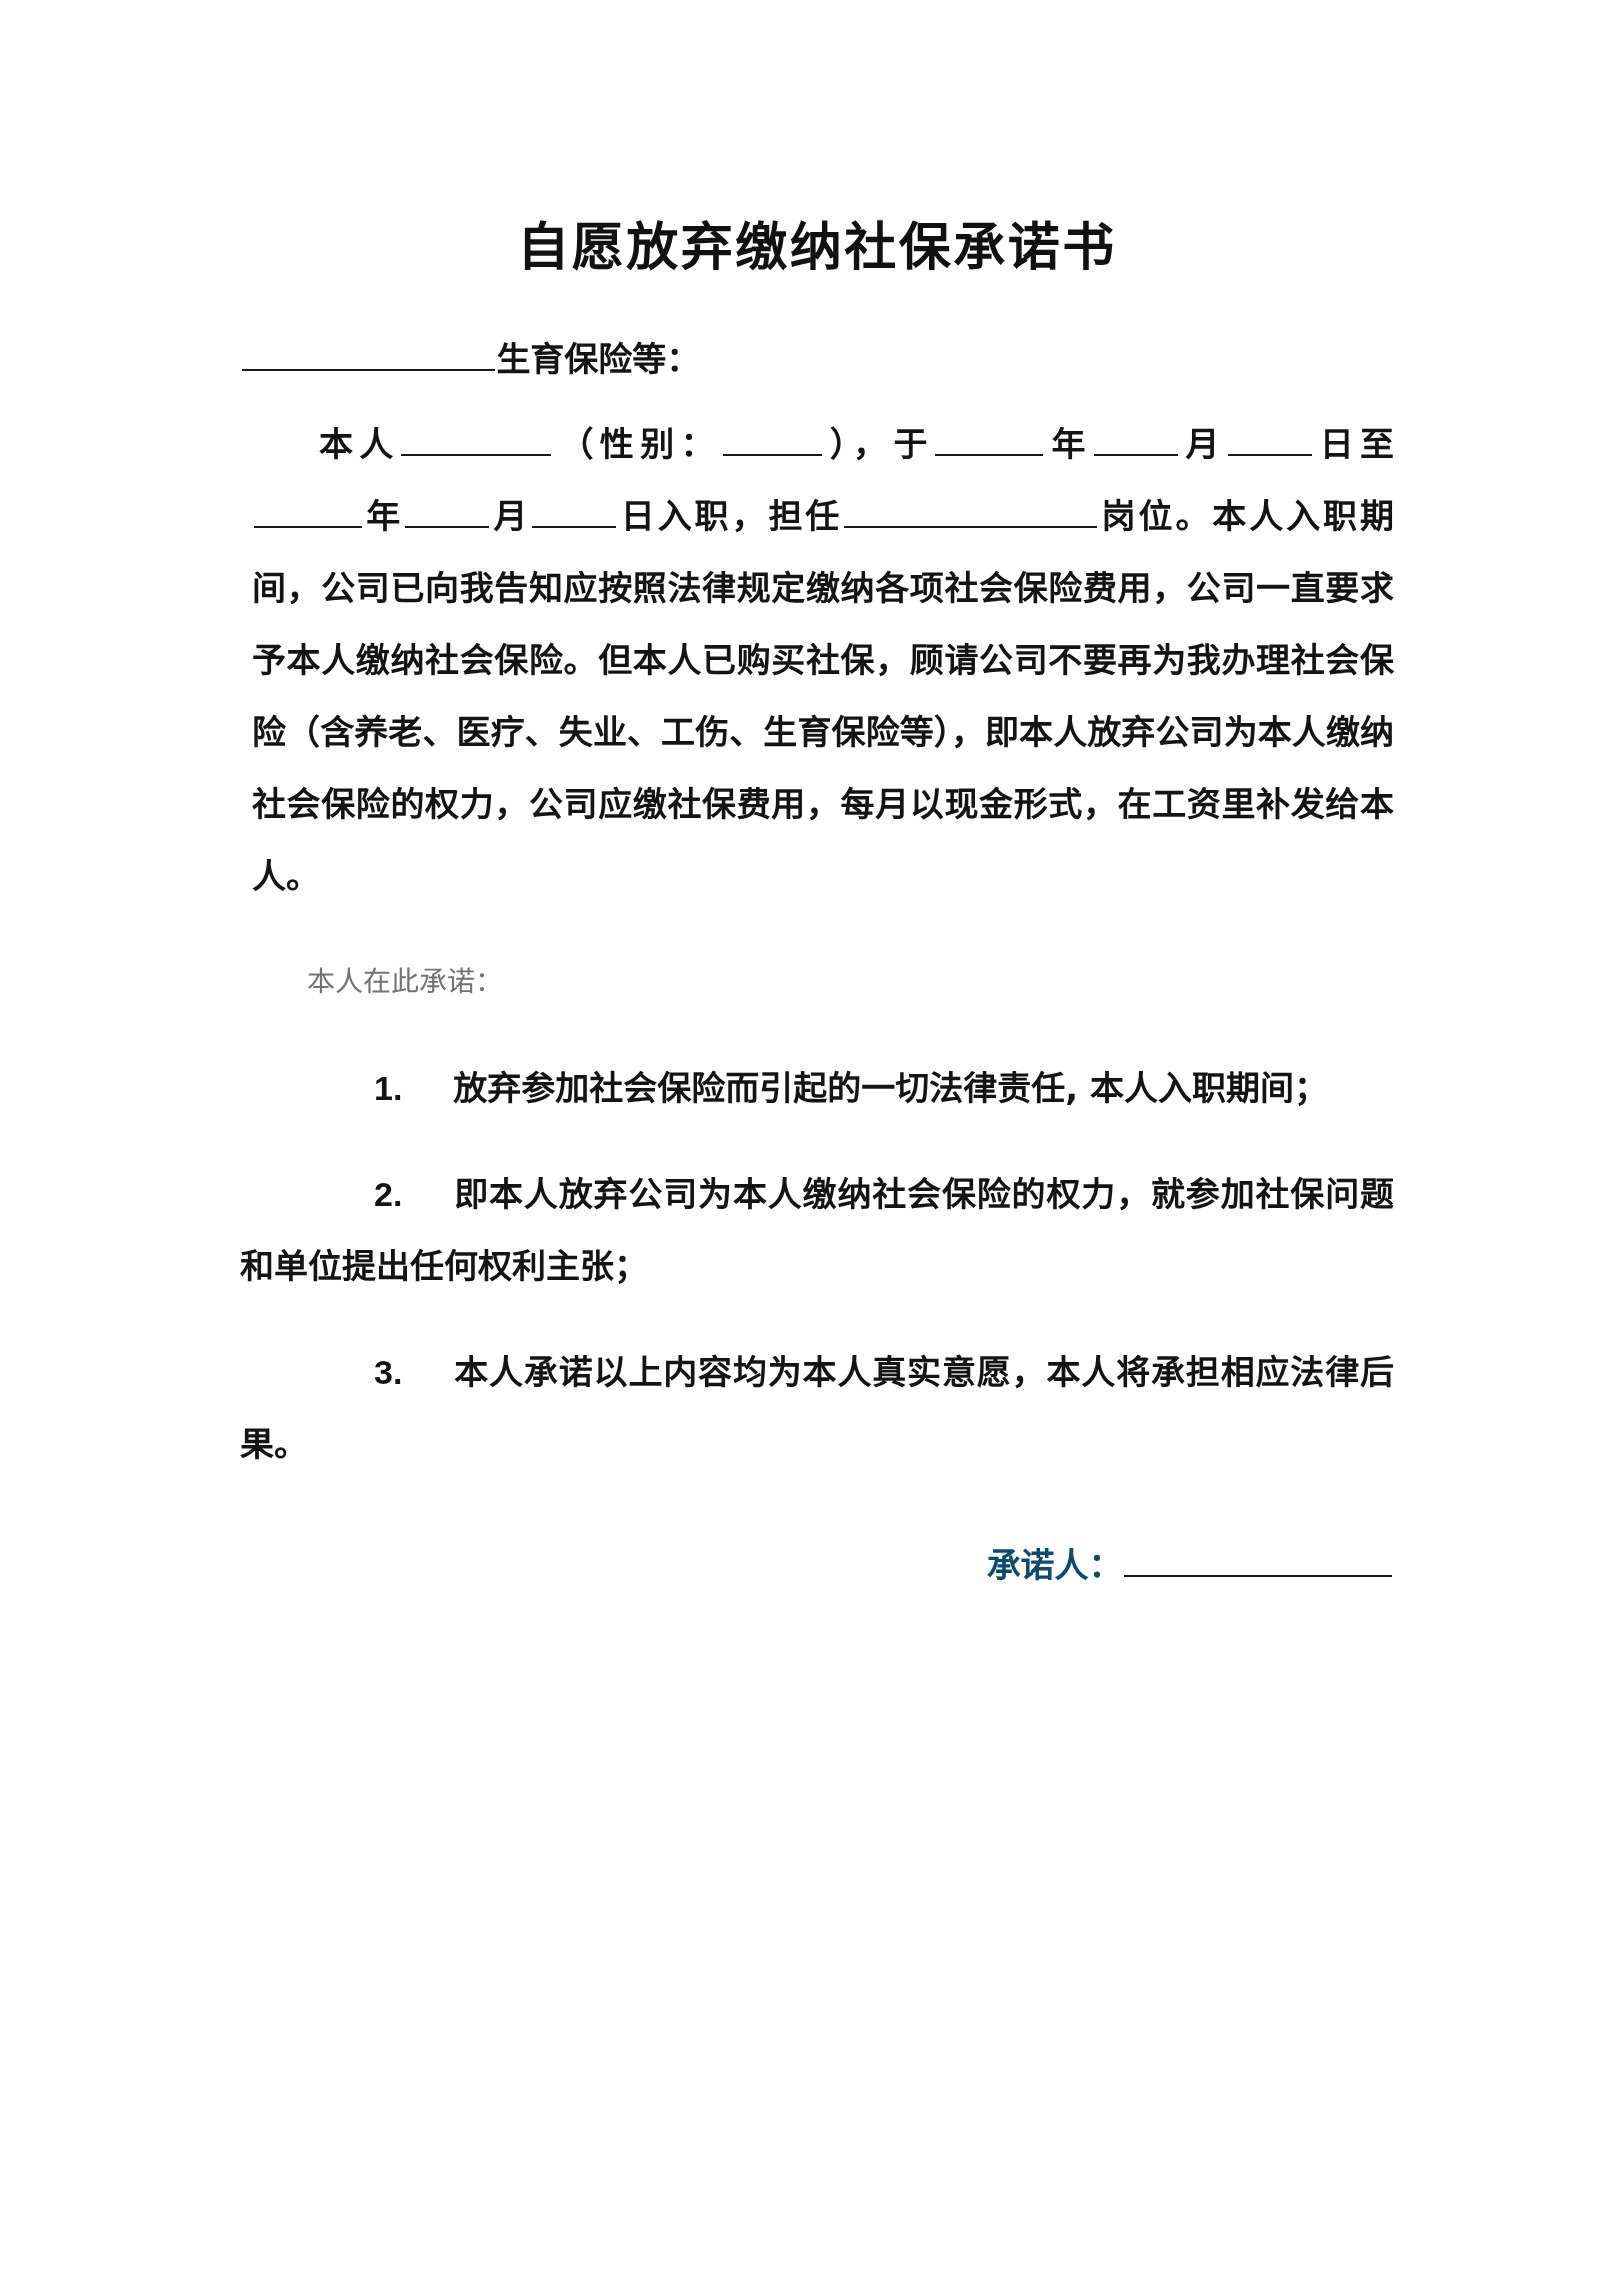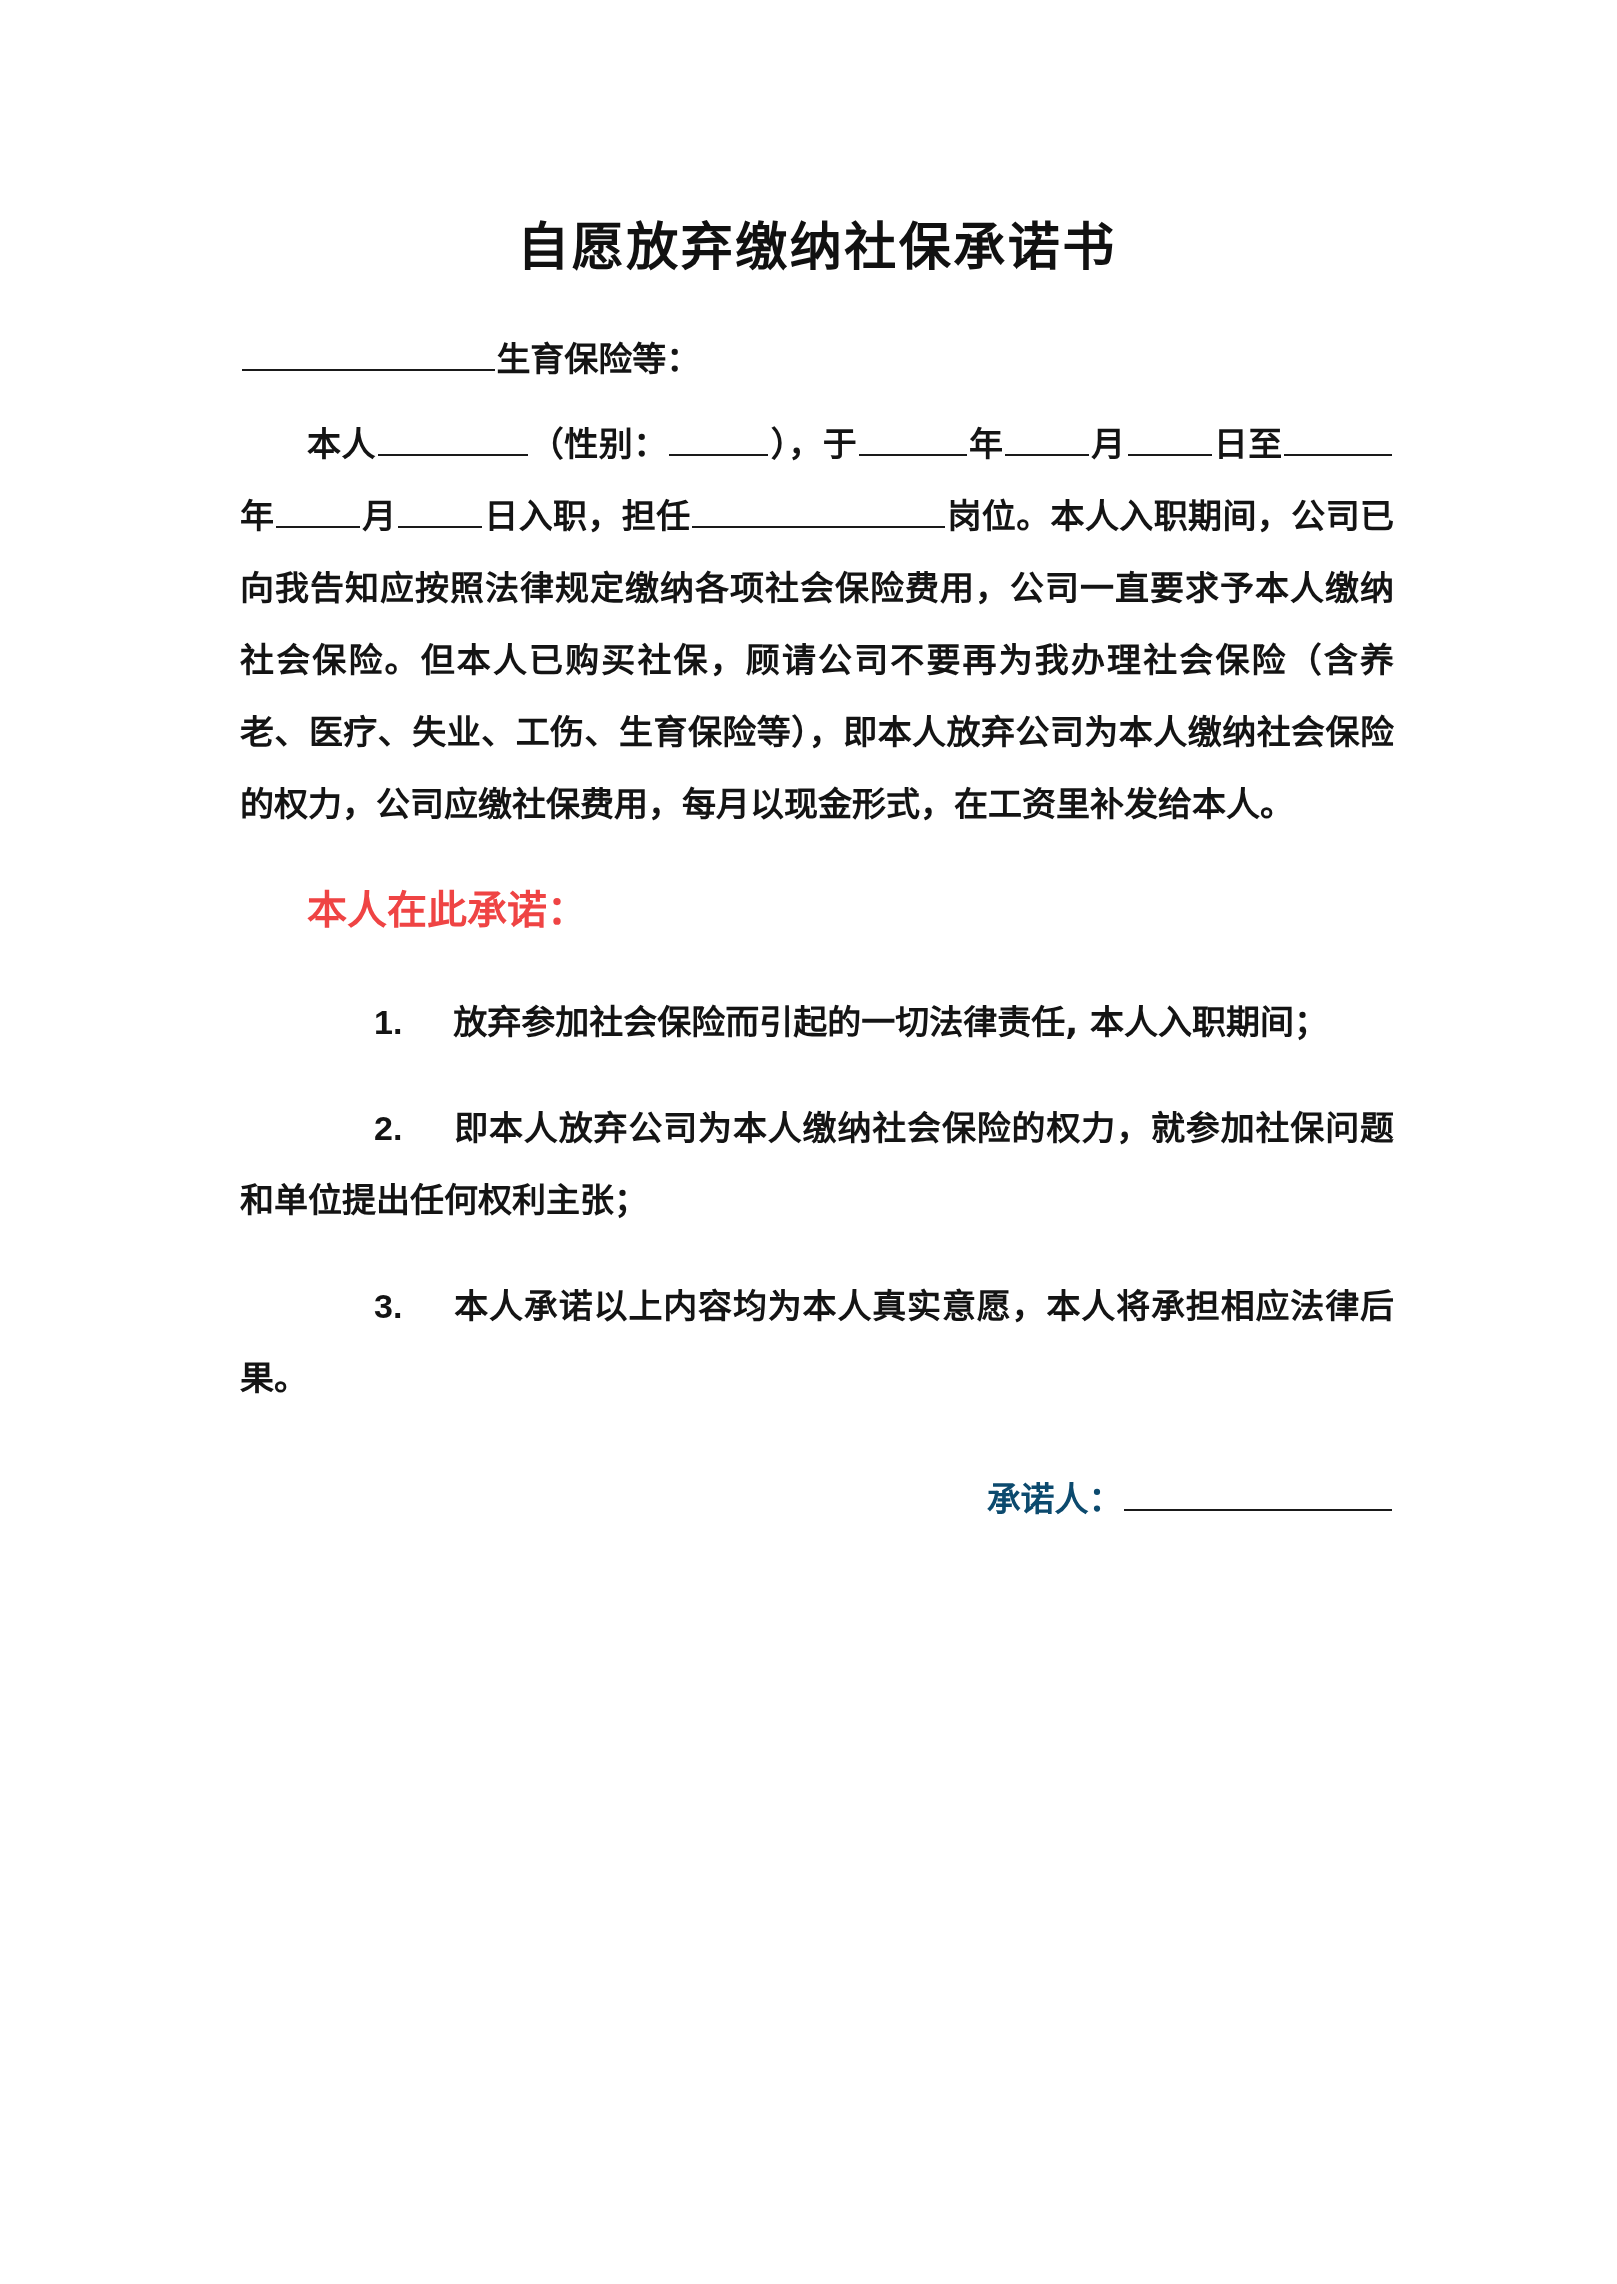--- a/index.html
+++ b/index.html
@@ -55,33 +55,34 @@
 
   .para {
     margin-top: 32px;
     font-size: 34px;
     line-height: 72px;
     font-weight: 700;
     text-align: justify;
     text-justify: inter-ideograph;
     color: #141414;
     letter-spacing: 0px;
+    margin-left: 12px;
   }
 
   .para.indent {
     text-indent: 67px;
   }
 
   .promise-lead {
     margin-top: 25px;
-    font-size: 40px;
+    font-size: 28px;
     line-height: 72px;
-    font-weight: 700;
+    font-weight: 400;
     text-indent: 67px;
-    color: #ef4444;
+    color: #737373;
   }
 
   .numbered {
     margin-top: 5px;
   }
 
   .num-item {
     font-size: 34px;
     line-height: 72px;
     font-weight: 700;

